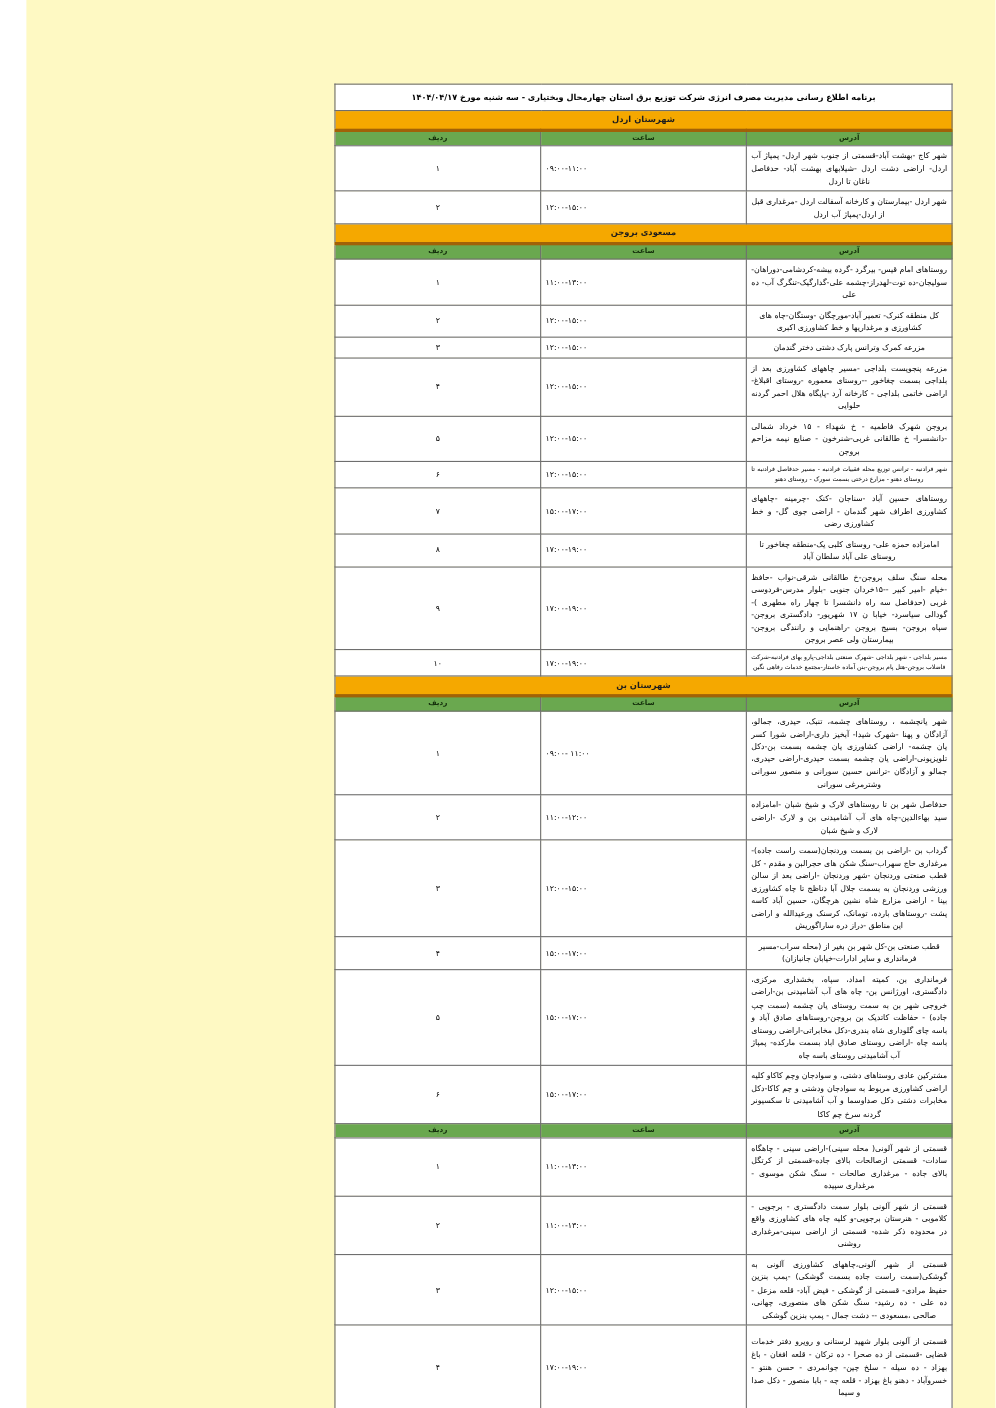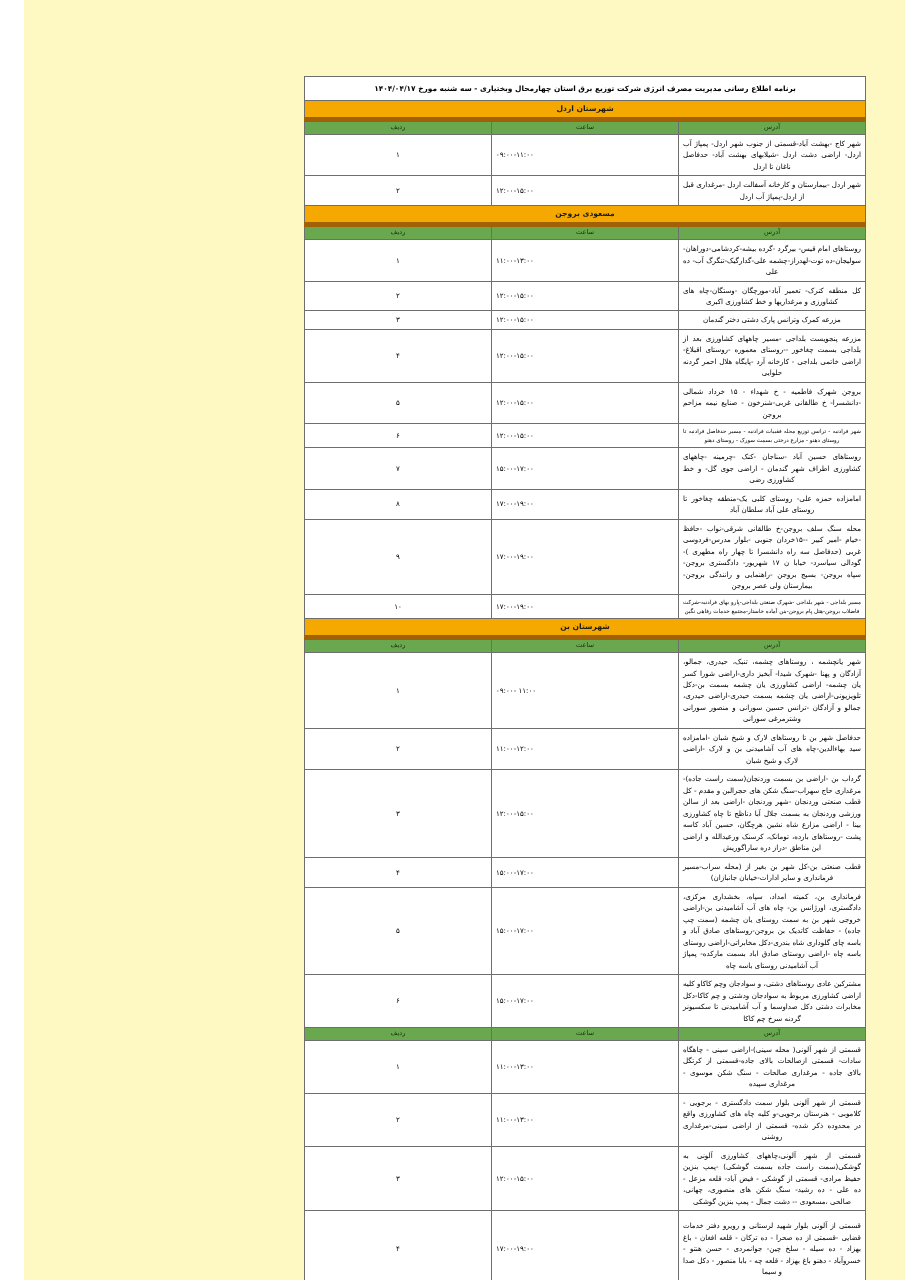--- a/index.html
+++ b/index.html
@@ -52,28 +52,28 @@
   
   tr.county-row td {
     background: #f5a800;
     text-align: center;
     font-size: 7.6px;
     font-weight: bold;
     color: #1d1d1d;
     padding: 3px 2px;
     line-height: 1.3;
     border-top: 1px solid #6e6e6e;
-    border-bottom: 5px solid #a16207;
+    border-bottom: 3px solid #a16207;
   }
   
   tr.head-row td {
     background: #6aa84f;
     text-align: center;
     font-size: 6.6px;
-    font-weight: normal;
+    font-weight: bold;
     color: #15300c;
     padding: 2px 1px;
     line-height: 1.2;
   }
   
   tr.data-row td {
     background: #ffffff;
     font-size: 7.1px;
     line-height: 1.62;
     padding: 3px 4px;
@@ -91,20 +91,21 @@
     direction: ltr;
   }
   td.col-addr {
     width: 487px;
     text-align: justify;
     text-align-last: center;
     padding-right: 5px;
     padding-left: 5px;
   }
   td.col-addr.centered {
+    text-align: center;
   }
   td.col-addr.tiny {
     font-size: 5.6px;
     line-height: 1.5;
   }
   
   tr.data-row.tallpad td { padding-top: 9px; padding-bottom: 9px; }
 </style>
 </head>
 <body>

